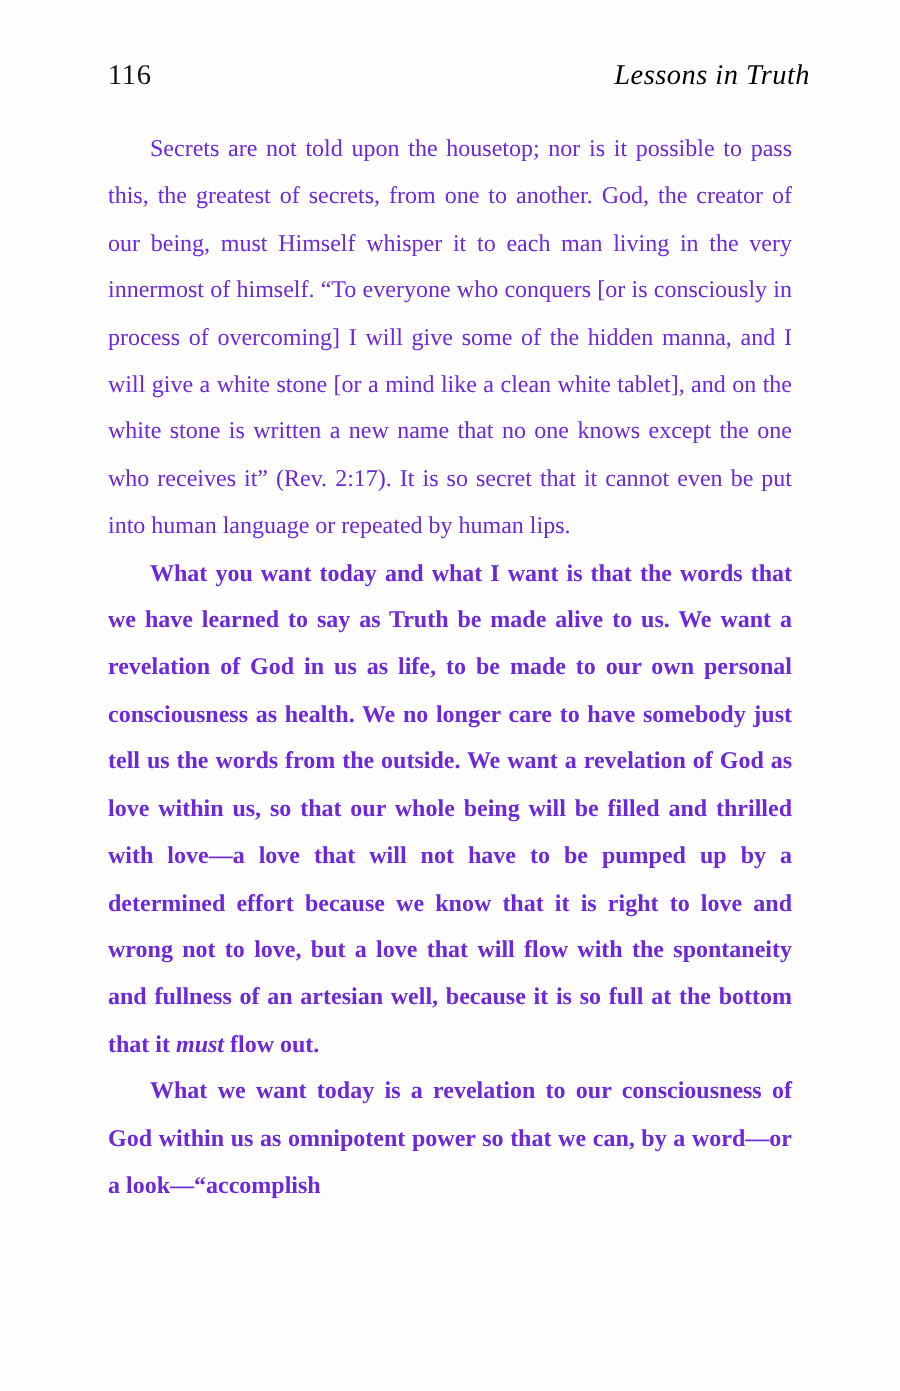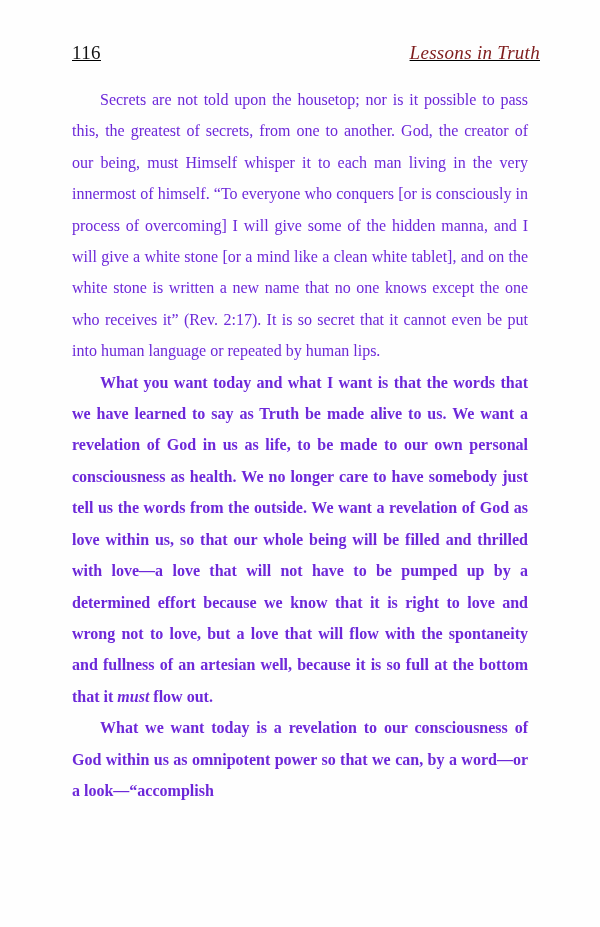--- a/index.html
+++ b/index.html
@@ -20,36 +20,35 @@
     height: 927px;
     background: #fefefe;
   }
   .page-header {
     position: absolute;
     top: 40px;
     left: 72px;
     right: 60px;
     height: 26px;
     display: flex;
-    align-items: center;
+    align-items: flex-start;
     justify-content: space-between;
-    text-decoration: underline;
   }
   .folio {
     font-family: "Liberation Serif", serif;
     font-size: 19px;
     letter-spacing: 0.4px;
     color: #121212;
   }
   .running-head {
     font-family: "Liberation Serif", serif;
     font-style: italic;
     font-size: 19px;
     letter-spacing: 0.3px;
-    color: #7f1d1d;
+    color: #000000;
   }
   .body-text {
     position: absolute;
     top: 84px;
     left: 72px;
     width: 456px;
   }
   .para {
     margin: 0;
     text-align: justify;

